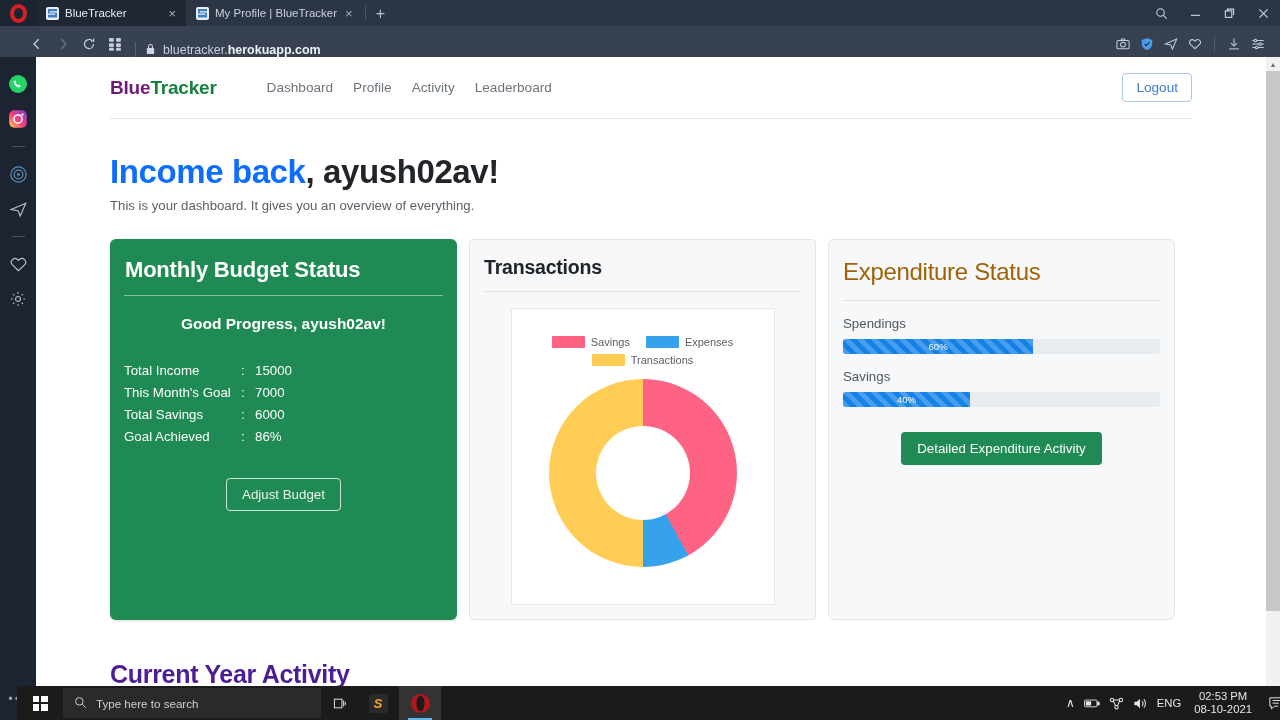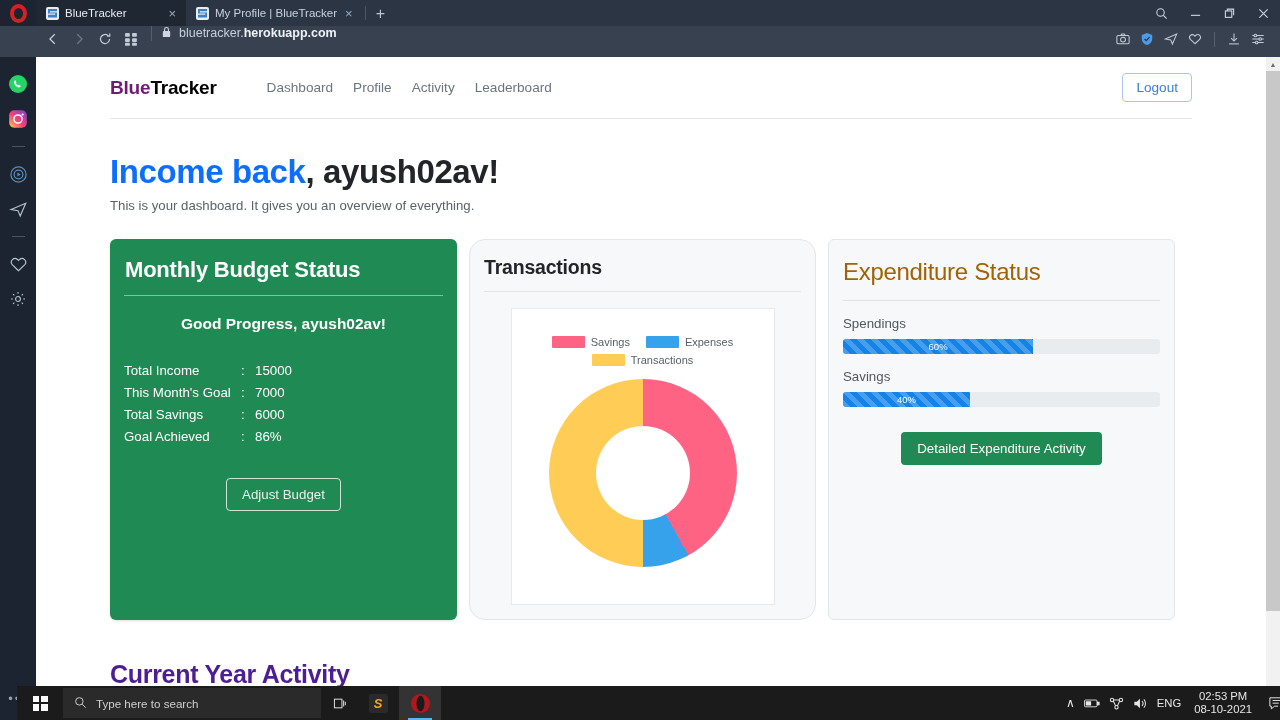--- a/index.html
+++ b/index.html
@@ -46,21 +46,21 @@
   .win-ctrls {
     margin-left: auto; display: flex; align-items: center; gap: 0; height: 26px;
   }
   .win-ctrls div {
     width: 34px; height: 26px; display: flex; align-items: center; justify-content: center;
     color: #cfd8e3; font-size: 13px;
   }
 
   .toolbar {
     position: absolute; left: 0; top: 26px; width: 1280px; height: 31px;
-    background: #38414f; display: flex; align-items: flex-start; padding-left: 40px;
+    background: #38414f; display: flex; align-items: flex-end; padding-left: 24px;
   }
   .nav-ico {
     width: 26px; height: 26px; display: flex; align-items: center; justify-content: center;
     color: #c2cbd8; font-size: 14px;
   }
   .nav-ico.dim { color: #6d7887; }
   .tb-sep { width: 1px; height: 15px; background: #55606f; margin: 0 7px; }
   .urlbar {
     display: flex; align-items: center; gap: 7px; font-size: 12.5px; color: #c7d0dc;
     margin-left: 2px;
@@ -94,21 +94,21 @@
     display: flex; align-items: center; justify-content: center;
   }
   .scroll-thumb { position: absolute; top: 14px; left: 0; width: 14px; height: 540px; background: #c8c8c8; }
 
   .content { width: 1230px; padding: 0 74px; }
 
   .navbar {
     display: flex; align-items: center; height: 62px; border-bottom: 1px solid #e6e6e6;
   }
   .brand { font-size: 19px; font-weight: 700; color: #212529; letter-spacing: -0.2px; }
-  .brand span { color: #000000; }
+  .brand span { color: #15803d; }
   .navlinks { display: flex; gap: 20px; margin-left: 26px; padding-left: 24px; }
   .navlinks a { font-size: 13.6px; color: #6c757d; text-decoration: none; }
   .logout {
     margin-left: auto; font-size: 13.6px; color: #3b7ddd;
     border: 1px solid #a9c6ec; border-radius: 4px; padding: 6px 13px; background: #fff;
   }
 
   .welcome { font-size: 33px; font-weight: 700; color: #212529; margin-top: 34px; letter-spacing: -0.4px; }
   .welcome em { font-style: normal; color: #0d6efd; }
   .sub { font-size: 13.2px; color: #5b6268; margin-top: 7px; }
@@ -127,21 +127,21 @@
   .stats .k { width: 117px; }
   .stats .c { width: 14px; }
   .adjust {
     display: block; margin: 30px auto 0; background: transparent; color: #e8f3ec;
     border: 1px solid #cfe3d7; border-radius: 4px; padding: 8px 15px; font-size: 13.3px;
     font-family: inherit;
   }
 
   .card-white {
     width: 347px; height: 381px; background: #f7f8f9; border: 1px solid #e3e5e8;
-    border-radius: 16px; padding: 16px 14px 0;
+    border-radius: 4px; padding: 16px 14px 0;
   }
   .card-white h2 { font-size: 19.5px; font-weight: 700; color: #212529; letter-spacing: -0.2px; }
   .card-white hr { border: 0; border-top: 1px solid #e1e3e6; margin: 12px 0 0; }
 
   .chartbox {
     margin: 16px auto 0; width: 264px; height: 297px; background: #fff;
     border: 1px solid #e7e9ec; display: flex; flex-direction: column; align-items: center;
     padding-top: 27px;
   }
   .legend { display: flex; flex-wrap: wrap; justify-content: center; gap: 6px 16px; width: 230px; }

